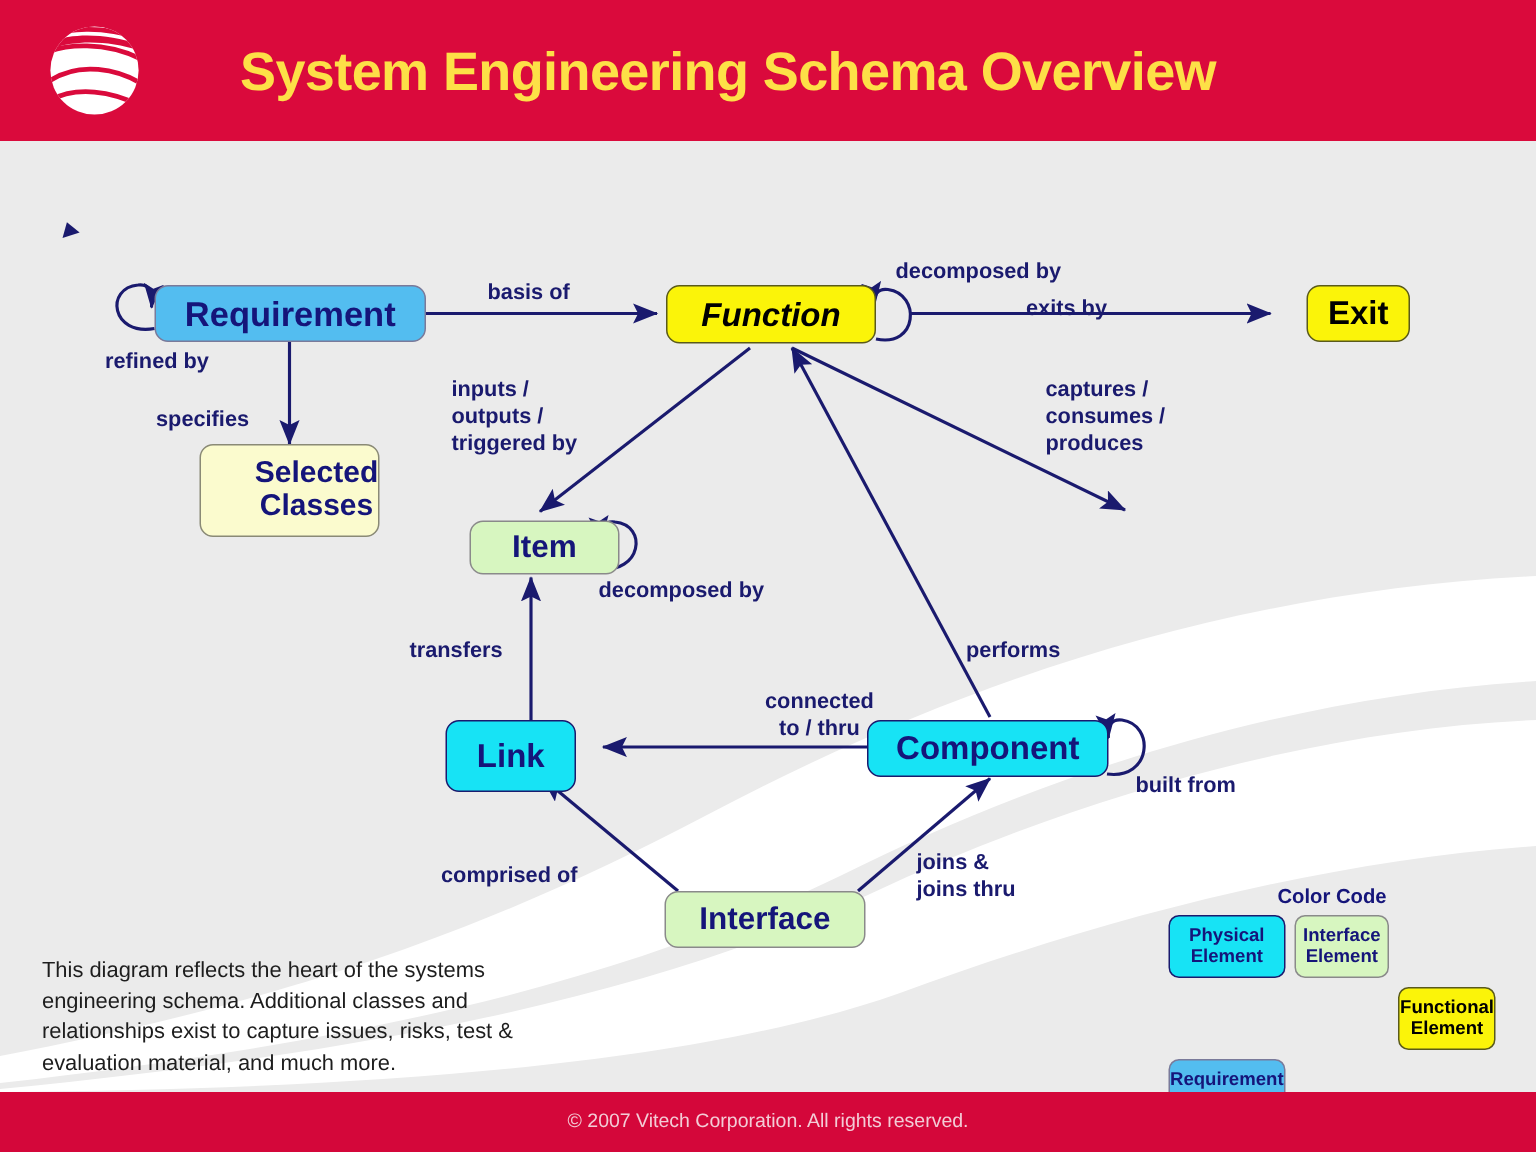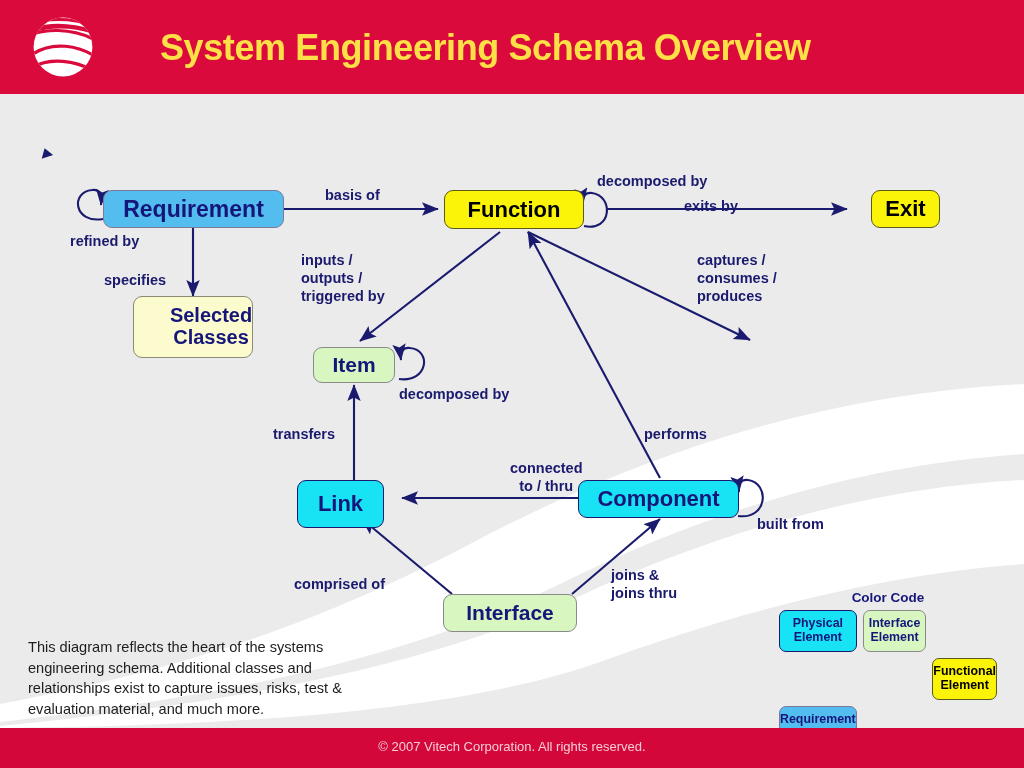--- a/index.html
+++ b/index.html
@@ -265,25 +265,25 @@
     </g>
   </svg>
 
   <div id="bullet-marker"></div>
 
   <div class="node node-requirement" style="left:103px; top:190px; width:181px; height:38px; font-size:23px;">Requirement</div>
 
   <div class="node node-pale-yellow" style="left:133px; top:296px; width:120px; height:62px; font-size:20px;">Selected
 Classes</div>
 
-  <div class="node node-functional" style="left:444px; top:190px; width:140px; height:39px; font-size:22px;">Function</div>
+  <div class="node node-functional" style="left:444px; top:190px; width:140px; height:39px; font-size:22px;font-style:italic;">Function</div>
 
   <div class="node node-functional" style="left:871px; top:190px; width:69px; height:38px; font-size:22px;">Exit</div>
 
-  <div class="node node-interface" style="left:313px; top:347px; width:82px; height:36px; font-size:21px;">Item</div>
+  <div class="node node-interface" style="left:313px; top:347px; width:100px; height:36px; font-size:21px;">Item</div>
 
 
   <div class="node node-physical" style="left:297px; top:480px; width:87px; height:48px; font-size:22px;">Link</div>
 
   <div class="node node-physical" style="left:578px; top:480px; width:161px; height:38px; font-size:22px;">Component</div>
 
   <div class="node node-interface" style="left:443px; top:594px; width:134px; height:38px; font-size:21px;">Interface</div>
 
   <div class="edge-label" style="left:70px;  top:232px;">refined by</div>
 

